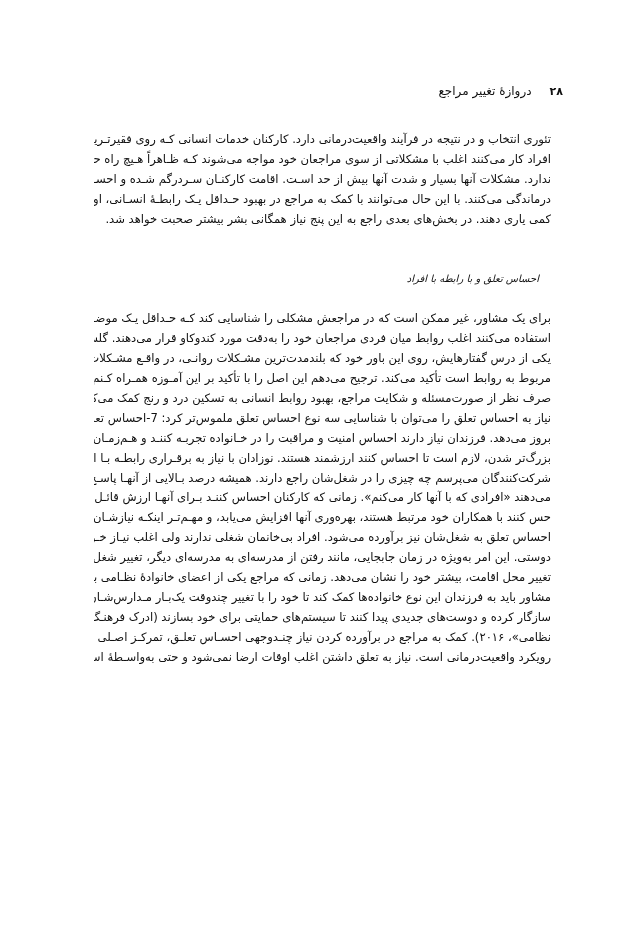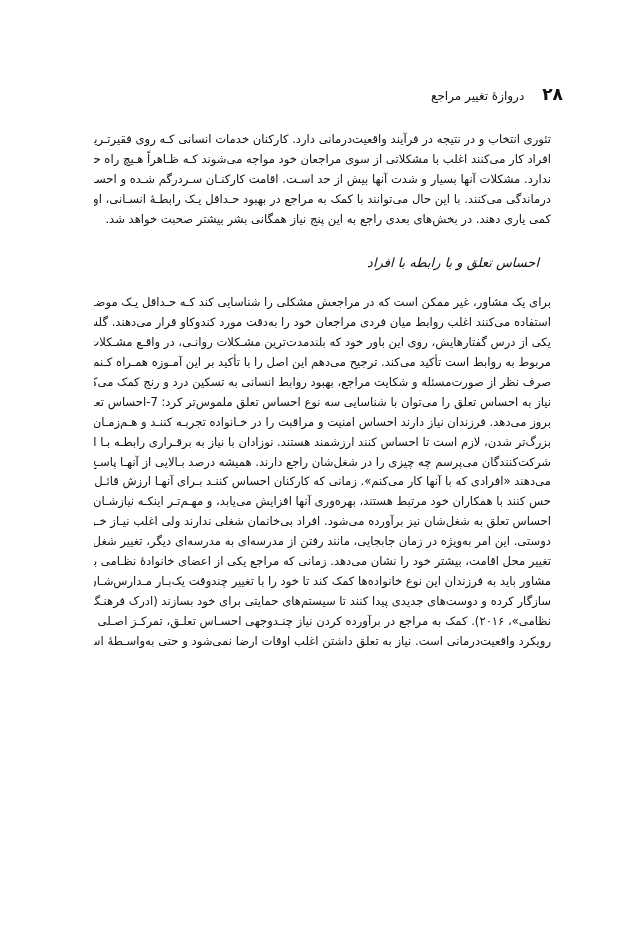--- a/index.html
+++ b/index.html
@@ -27,21 +27,21 @@
       top: 84px;
       right: 80px;
       direction: rtl;
       font-size: 10px;
       display: flex;
       gap: 18px;
       align-items: baseline;
     }
     .page-number {
       font-weight: bold;
-      font-size: 17px;
+      font-size: 11px;
     }
     .header-title {
       font-size: 12px;
     }
     .content {
       position: absolute;
       left: 82px;
       right: 80px;
       top: 118px;
       direction: rtl;
@@ -58,22 +58,22 @@
       white-space: nowrap;
       overflow: hidden;
       text-align: justify;
       text-align-last: justify;
     }
     .line.last {
       text-align-last: right;
     }
     .section-heading {
       font-style: italic;
-      font-size: 13px;
-      margin: 24px 0 0 0;
+      font-size: 10px;
+      margin: 40px 0 0 0;
       padding-right: 24px;
       height: 40px;
       line-height: 20px;
     }
     .para-2 {
       margin-top: 0;
     }
   </style>
 </head>
 <body>

